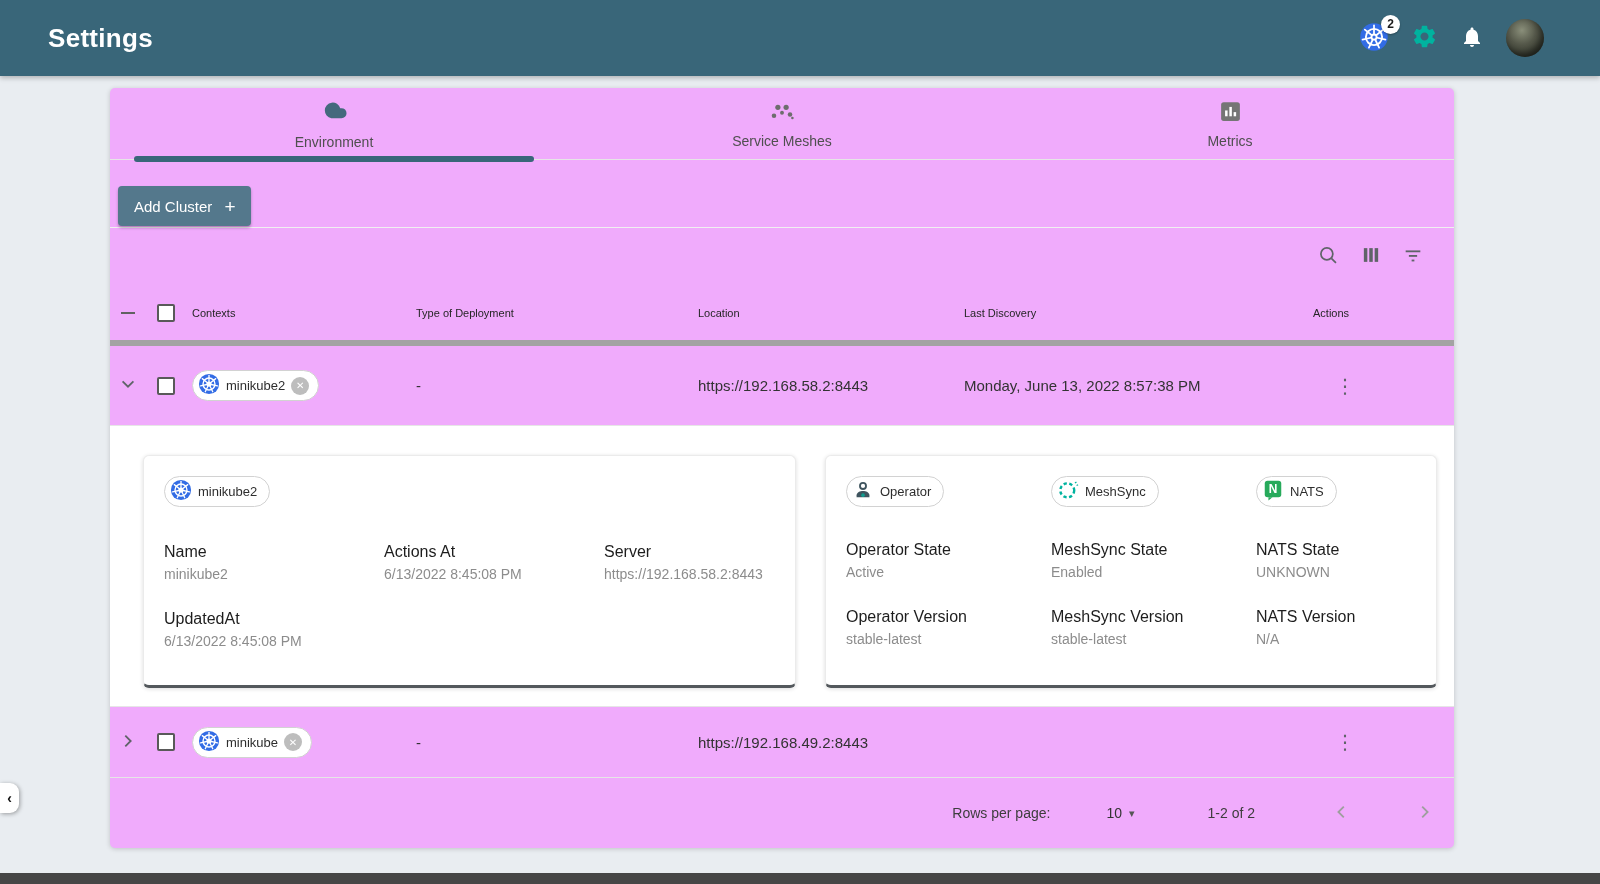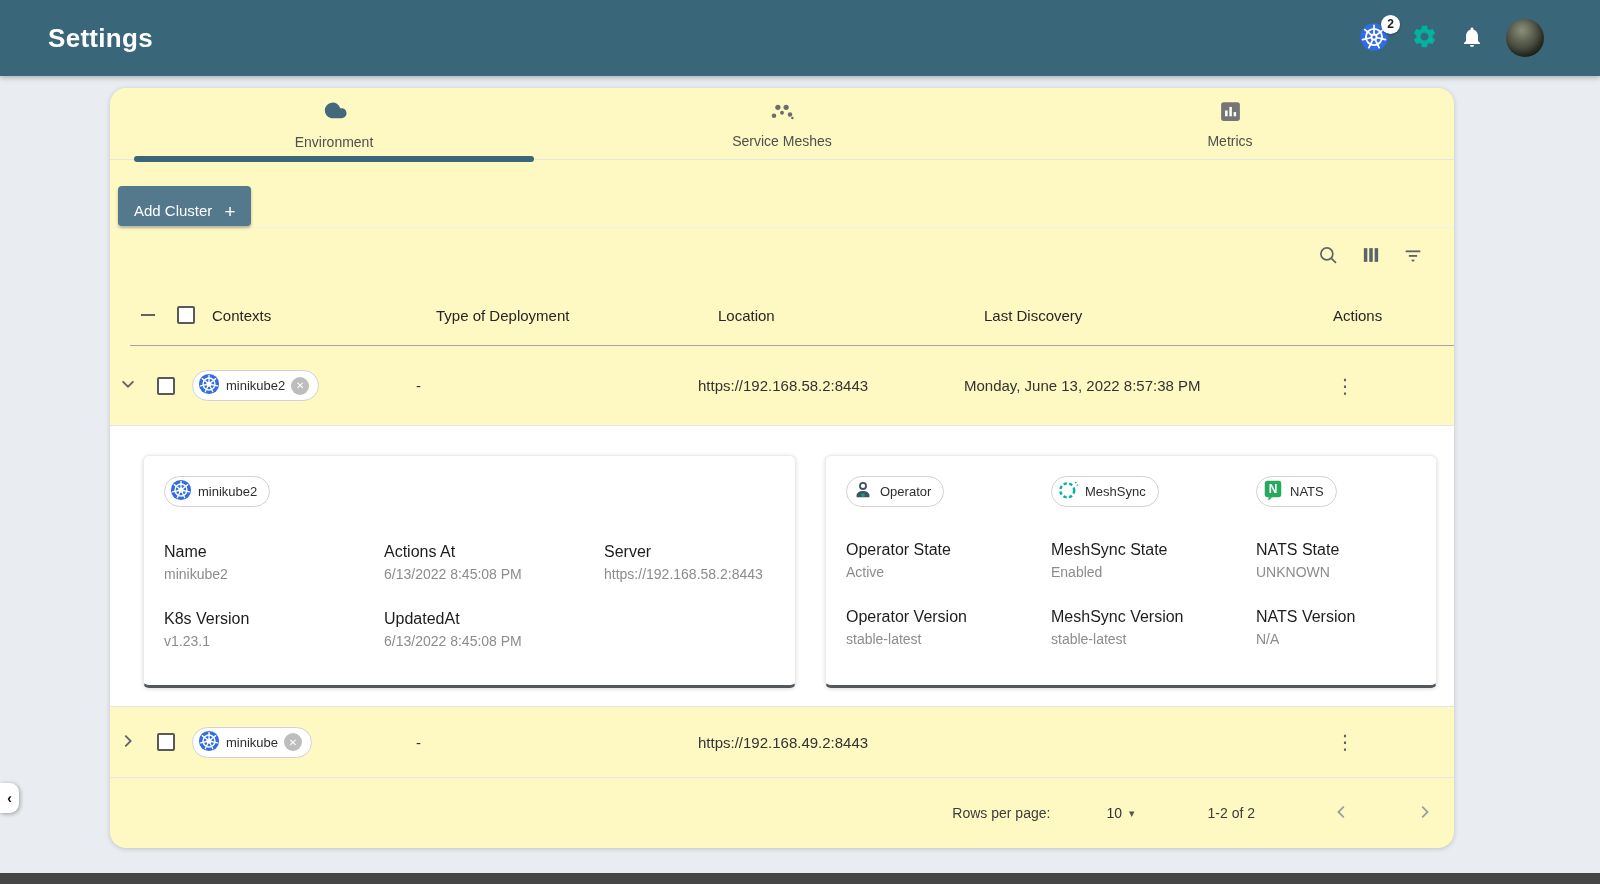--- a/index.html
+++ b/index.html
@@ -25,45 +25,45 @@
   }
   .avatar {
     width:38px; height:38px; border-radius:50%;
     background:radial-gradient(circle at 42% 30%, #8a8f7a 0%, #55584a 40%, #23281f 100%);
     box-shadow:inset -3px -4px 6px rgba(0,0,0,.45);
   }
 
   
   .panel {
     position:absolute; left:110px; top:88px; width:1344px; height:760px;
-    background:#fef9c3; border-radius:16px; box-shadow:0 1px 5px rgba(0,0,0,.18);
+    background:#f0abfc; border-radius:5px; box-shadow:0 1px 5px rgba(0,0,0,.18);
   }
 
   
   .tabs { position:absolute; top:0; left:0; right:0; height:72px; display:flex; border-bottom:1px solid #e6e6e6; }
   .tab { flex:1; display:flex; flex-direction:column; align-items:center; justify-content:center; gap:5px; position:relative; cursor:pointer; }
   .tab-label { font-size:14px; color:#4f4f4f; }
   .tab-indicator { position:absolute; left:24px; right:24px; bottom:-3px; height:6px; background:#396679; border-radius:3px; }
 
   
   .addrow { position:absolute; top:72px; left:0; right:0; height:68px; border-bottom:1px solid #f0f0f0; }
   .add-btn {
-    position:absolute; left:8px; top:26px; height:40px; padding:16px 16px;
+    position:absolute; left:8px; top:26px; height:40px; padding:0 16px;
     background:#54788c; color:#fff; font-size:15px; border:none; border-radius:4px;
-    display:flex; gap:12px; cursor:pointer; font-family:inherit;
+    display:flex; align-items:center; gap:12px; cursor:pointer; font-family:inherit;
     box-shadow:0 2px 3px rgba(0,0,0,.28);
   }
   .add-btn .plus { font-size:19px; line-height:1; }
 
   
   .tbl-toolbar { position:absolute; top:140px; left:0; right:0; height:57px; display:flex; align-items:center; justify-content:flex-end; gap:20px; padding-right:30px; }
 
   
   .grid-cols { display:grid; grid-template-columns:36px 40px 224px 282px 266px 346px 1fr; align-items:center; }
-  .thead { position:absolute; top:197px; left:0; right:0; height:61px; border-bottom:1px solid #a3a3a3; font-size:15px; color:#262626;margin-left:20px; }
+  .thead { position:absolute; top:197px; left:0; right:0; height:61px; border-bottom:6px solid #a3a3a3; font-size:11px; color:#262626; }
   .trow { position:absolute; left:0; right:0; font-size:15px; color:#333; }
   .row1 { top:258px; height:80px; border-bottom:1px solid #e6e6e6; }
   .row2 { top:619px; height:71px; border-bottom:1px solid #e6e6e6; }
   .cell { padding-left:6px; }
   .cell-center { display:flex; align-items:center; justify-content:center; }
   .cell-actions { padding-left:9px; }
   .kebab { font-size:20px; color:#5f6368; padding-left:22px; cursor:pointer; background:none; border:none; line-height:1; }
 
   .checkbox { width:18px; height:18px; border:2px solid #595959; border-radius:2px; background:#fff; cursor:pointer; }
   .minus { width:14px; height:2px; background:#616161; }
@@ -318,24 +318,20 @@
         </div>
         <div>
           <div class="f-label">Actions At</div>
           <div class="f-value">6/13/2022 8:45:08 PM</div>
         </div>
         <div>
           <div class="f-label">Server</div>
           <div class="f-value">https://192.168.58.2:8443</div>
         </div>
         <div>
-          <div class="f-label">K8s Version</div>
-          <div class="f-value">v1.23.1</div>
-        </div>
-        <div>
           <div class="f-label">UpdatedAt</div>
           <div class="f-value">6/13/2022 8:45:08 PM</div>
         </div>
         <div></div>
       </div>
     </div>
 
     <div class="dcard cardright">
       <div class="chips-right">
         <div>

